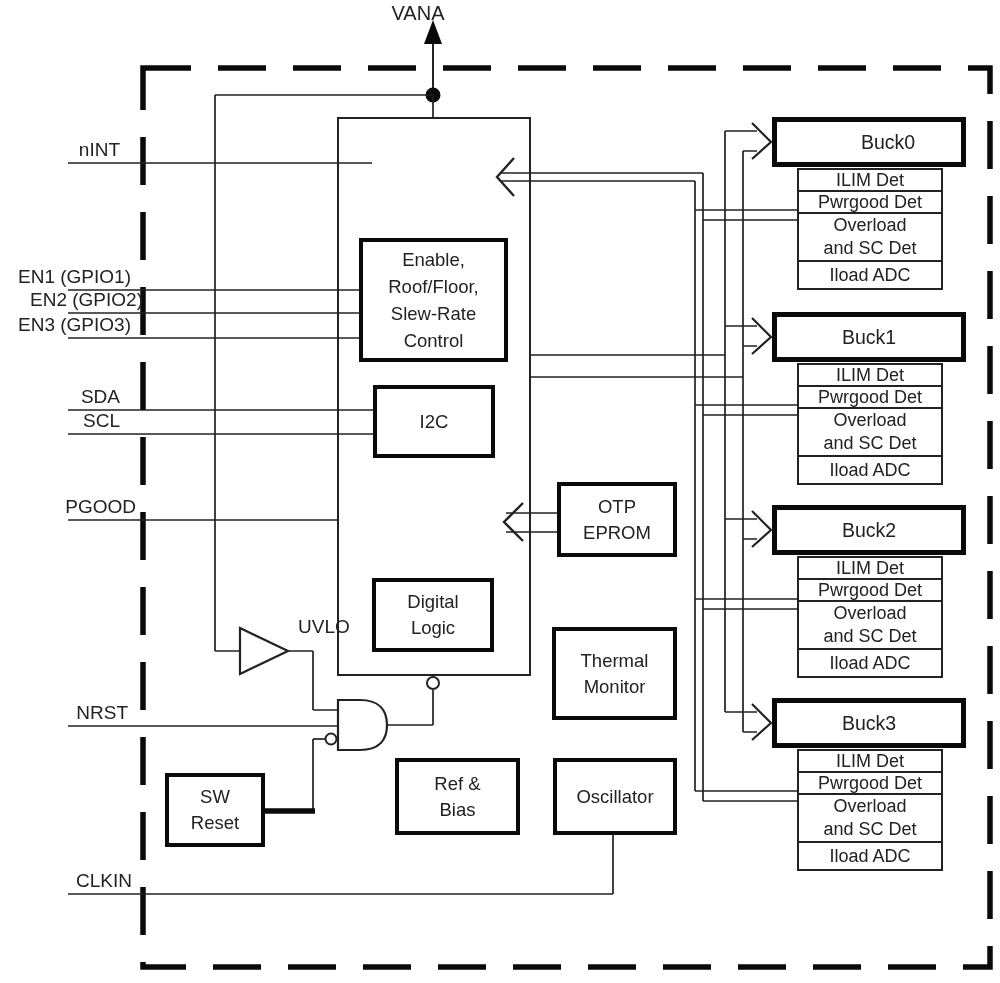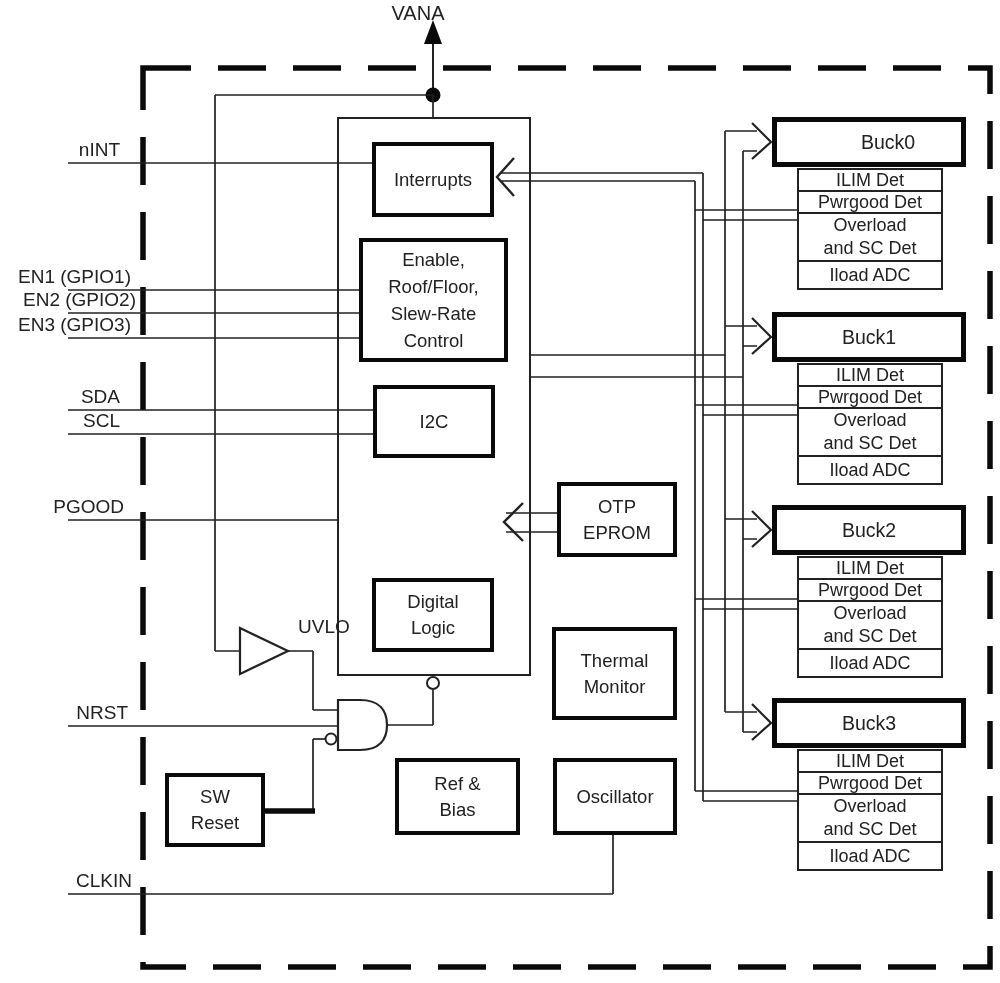--- a/index.html
+++ b/index.html
@@ -111,31 +111,28 @@
       <path d="M695,599 H797 M703,609 H797"></path>
       <path d="M695,791 H797 M703,801 H797"></path>
     </g>
   </svg>
 
   <div class="freelabel" style="left:378px;top:2px;width:80px;text-align:center;">VANA</div>
   <div class="freelabel" style="left:264px;top:616px;font-size:19px;margin-left:34px;">UVLO</div>
 
   <div class="pinlabel" style="left:0;top:139px;width:120px;">nINT</div>
   <div class="pinlabel" style="left:0;top:266px;width:131px;">EN1 (GPIO1)</div>
-  <div class="pinlabel" style="left:5px;top:289px;width:131px;">EN2 (GPIO2)</div>
+  <div class="pinlabel" style="left:12px;top:289px;width:131px;">EN2 (GPIO2)</div>
   <div class="pinlabel" style="left:0;top:314px;width:131px;">EN3 (GPIO3)</div>
   <div class="pinlabel" style="left:0;top:386px;width:120px;">SDA</div>
   <div class="pinlabel" style="left:0;top:410px;width:120px;">SCL</div>
-  <div class="pinlabel" style="left:4px;top:496px;width:120px;">PGOOD</div>
+  <div class="pinlabel" style="left:16px;top:496px;width:120px;">PGOOD</div>
   <div class="pinlabel" style="left:0;top:702px;width:128px;">NRST</div>
   <div class="pinlabel" style="left:0;top:870px;width:132px;">CLKIN</div>
 
-  <div class="blk" style="left:372px;top:142px;width:122px;height:75px;">
-    <div>Interrupts</div>
-  </div>
 
   <div class="blk" style="left:359px;top:238px;width:149px;height:124px;line-height:27px;">
     <div>Enable,</div>
     <div>Roof/Floor,</div>
     <div>Slew-Rate</div>
     <div>Control</div>
   </div>
 
   <div class="blk" style="left:373px;top:385px;width:122px;height:73px;">
     <div>I2C</div>

